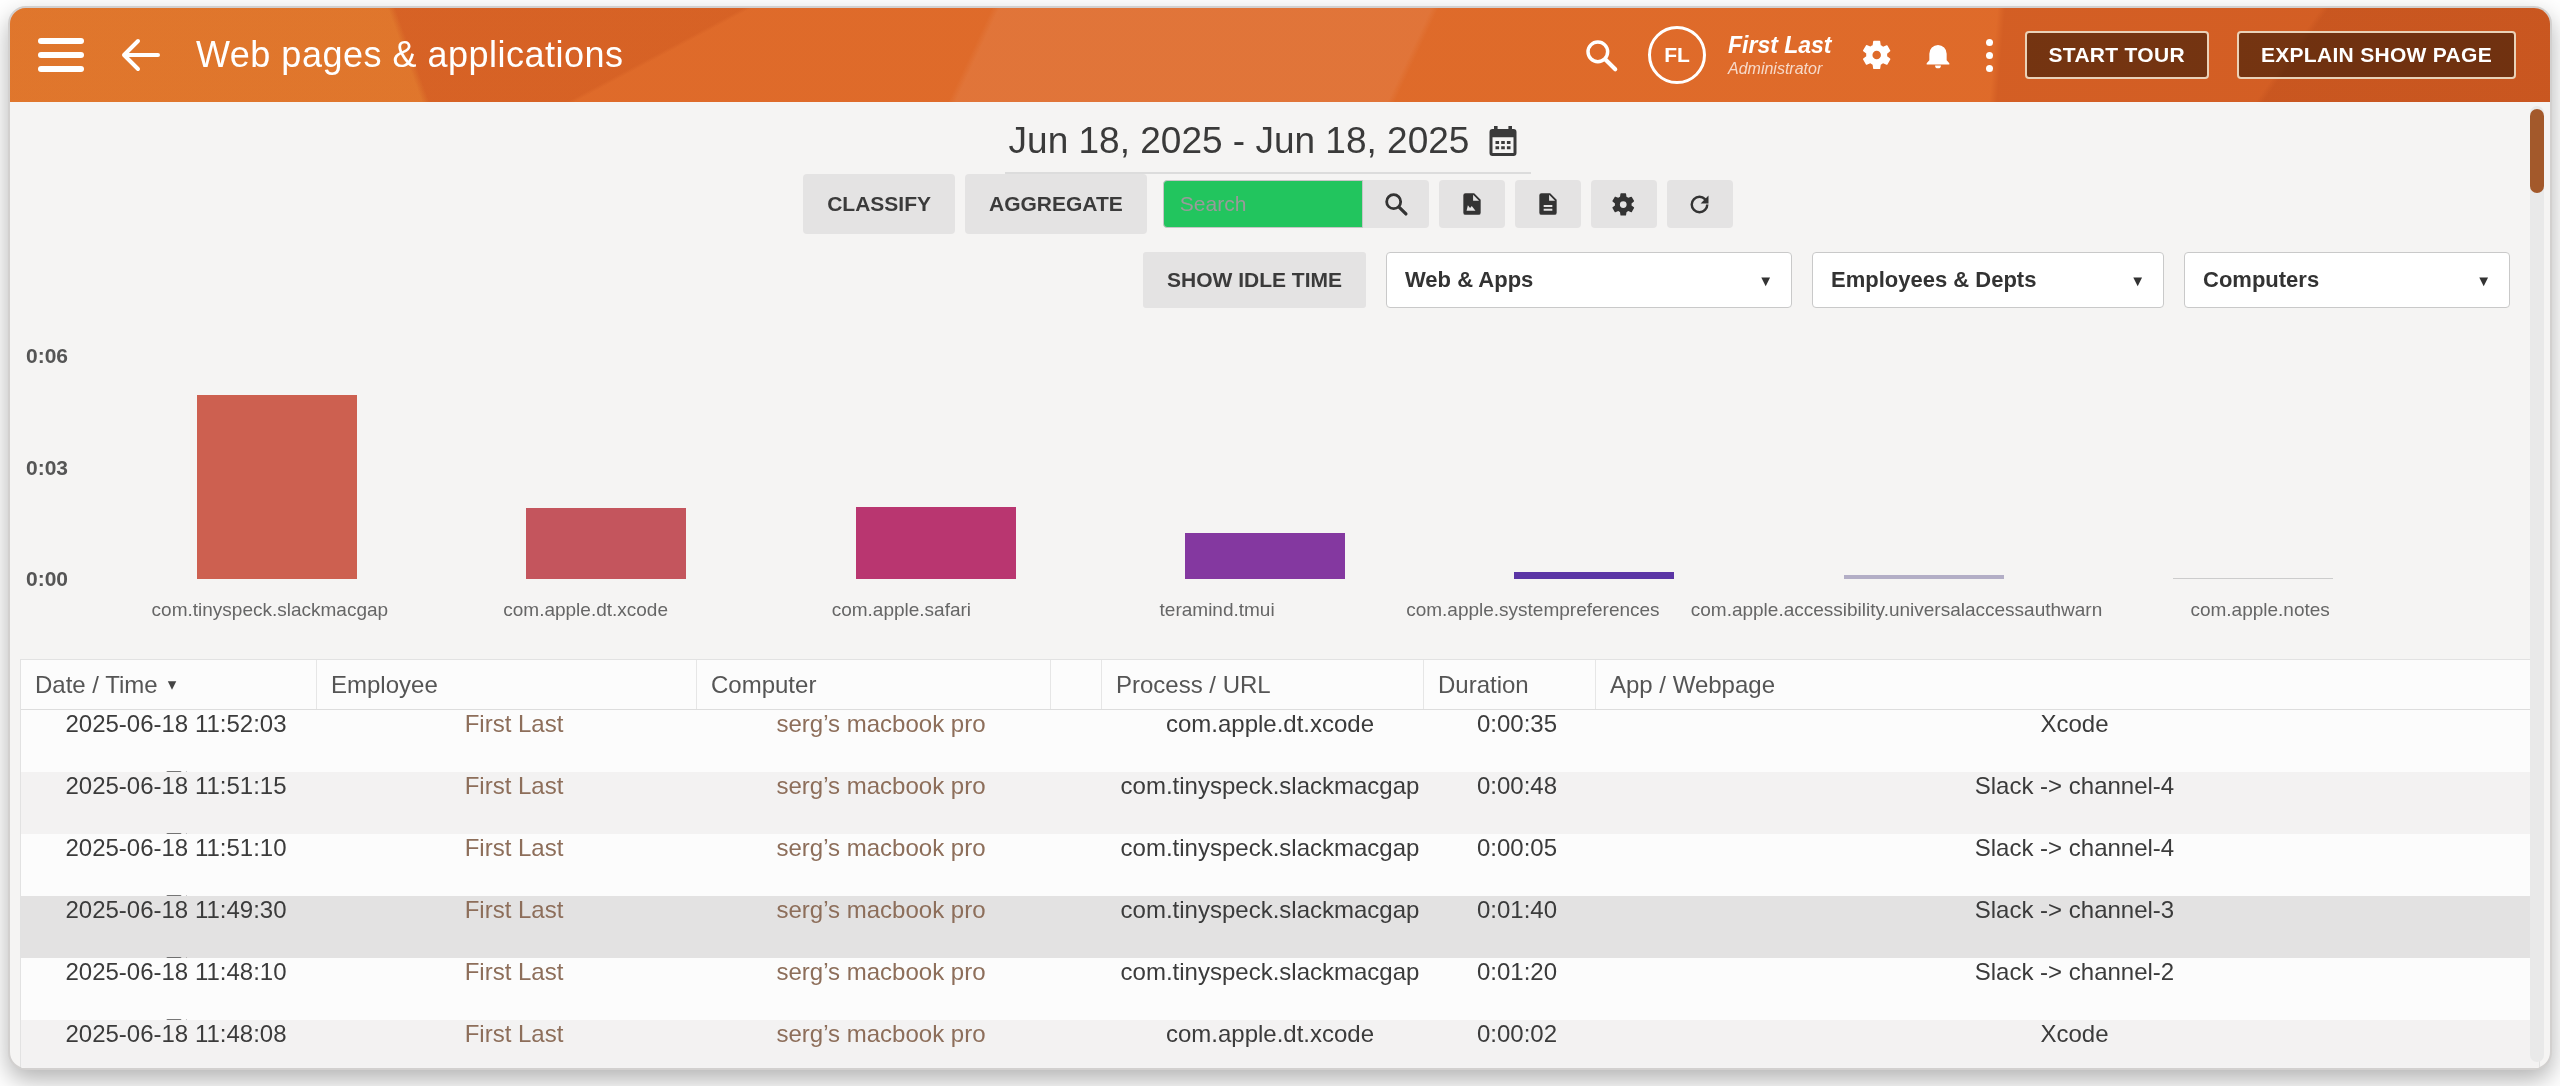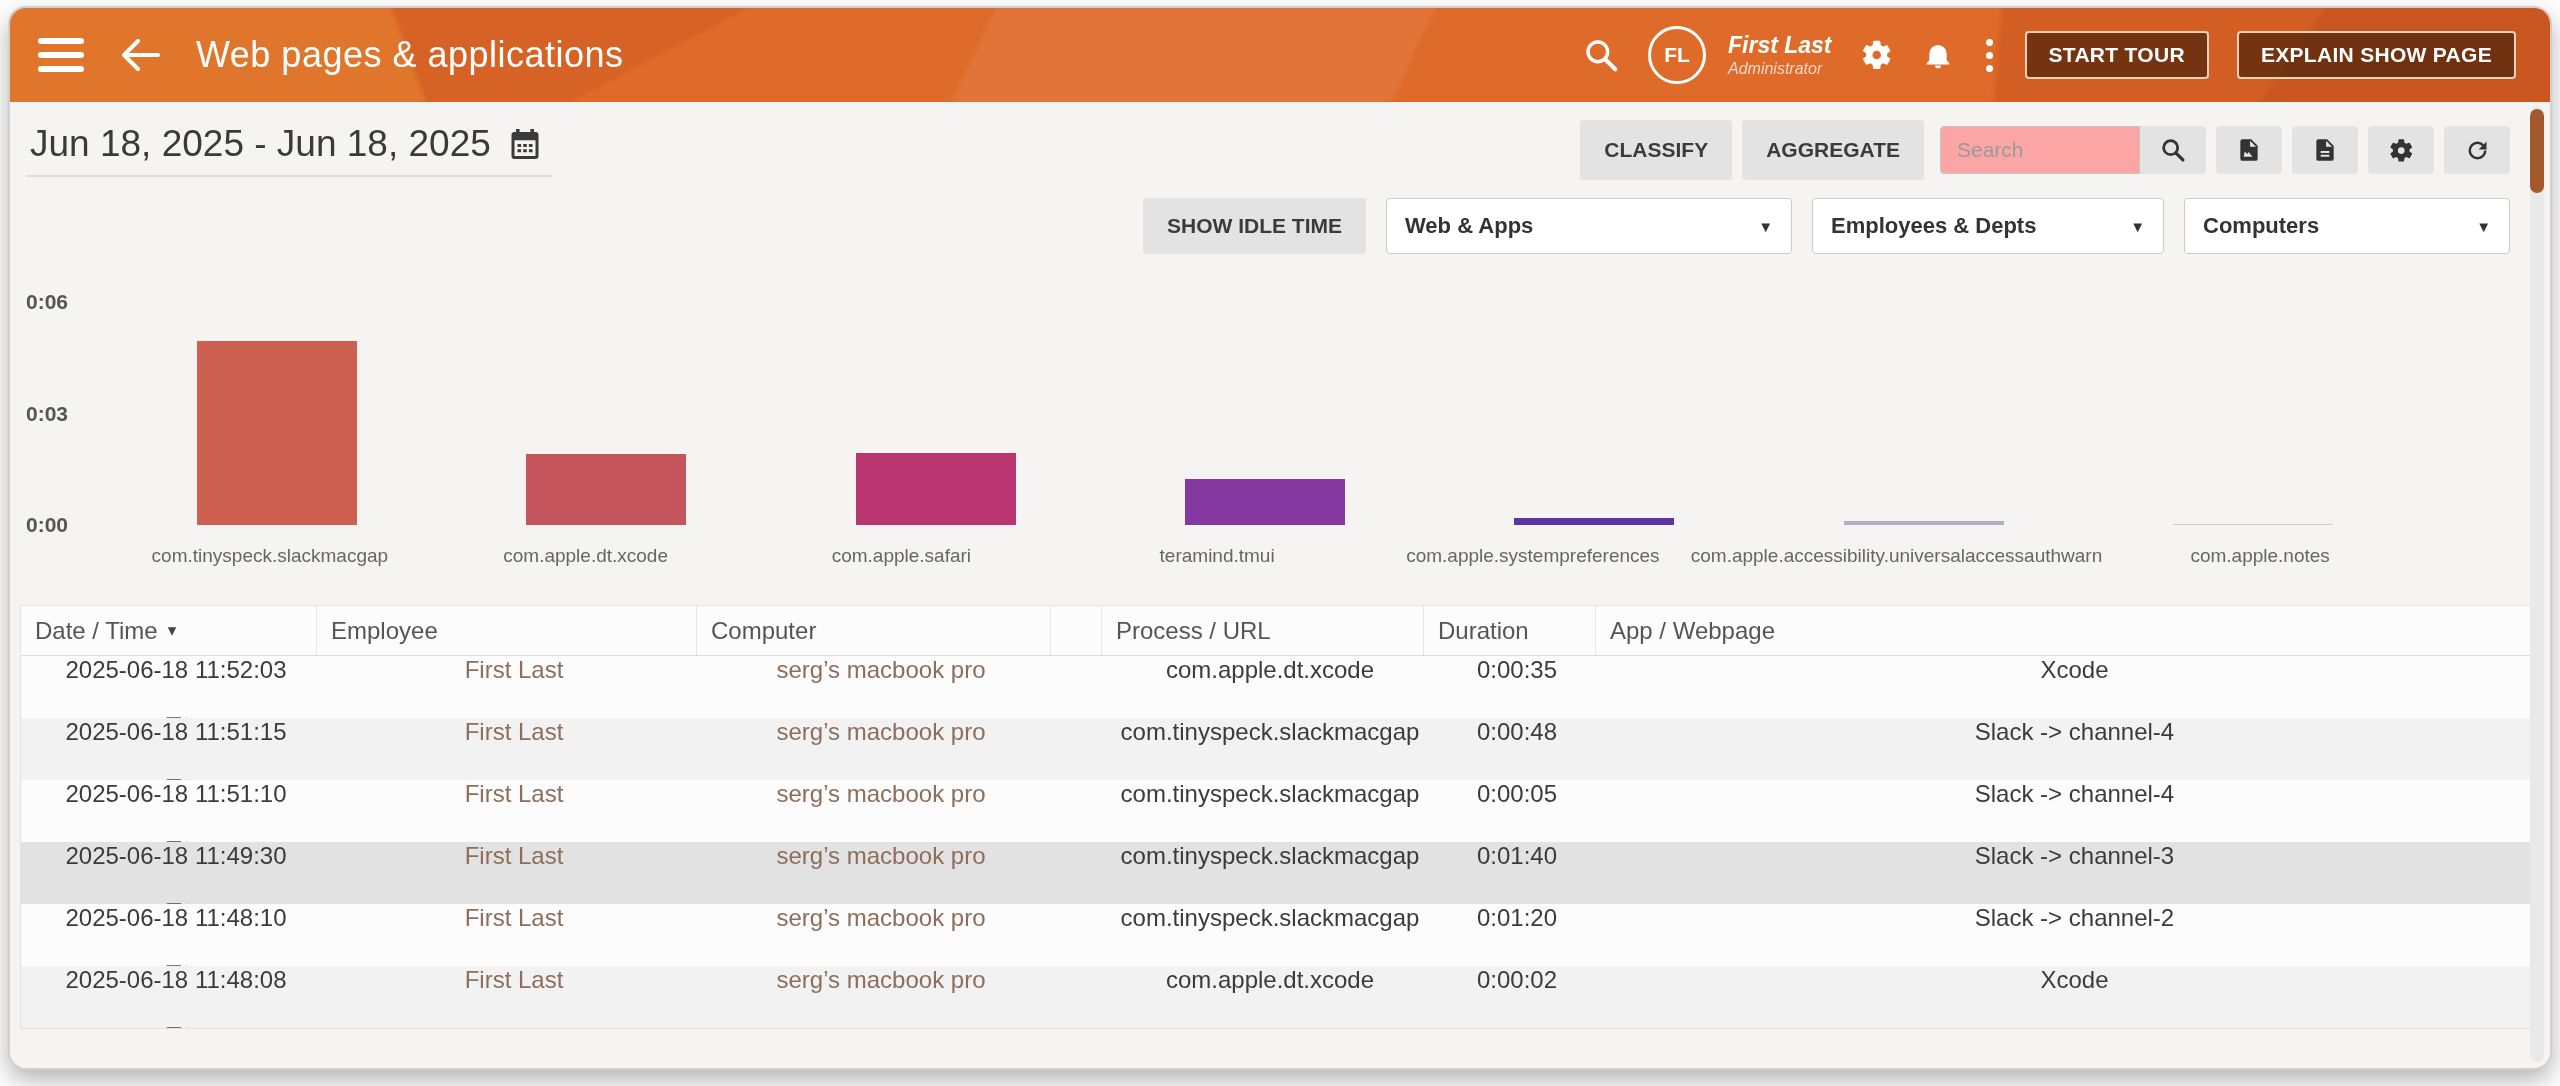--- a/index.html
+++ b/index.html
@@ -33,31 +33,31 @@
   .user-role { color:rgba(255,255,255,.75); font-style:italic; font-size:16px; }
   .kebab { display:flex; flex-direction:column; gap:6px; background:none; border:none; cursor:pointer; padding:4px;}
   .kebab i { width:7px; height:7px; background:#fff; border-radius:50%; }
   .ghost-btn {
     height:48px; padding:0 22px; background:rgba(58,28,6,.62);
     border:2px solid rgba(255,238,214,.85); border-radius:4px;
     color:#fff; font-weight:bold; font-size:21px; letter-spacing:.3px; cursor:pointer;
     font-family:"Liberation Sans", sans-serif;
   }
   
-  .row1 { display:flex; justify-content:space-between; align-items:center; padding:18px 40px 6px 16px; }
+  .row1 { display:flex; justify-content:space-between; align-items:center; padding:18px 40px 6px 16px;flex-direction:column; }
   .date-range { display:flex; align-items:center; gap:16px; font-size:37px; color:#3a3a3a; padding:0 10px 10px 4px; border-bottom:2px solid #dcdcdc; cursor:pointer; }
   .row1-right { display:flex; align-items:center; gap:10px; }
   .gray-btn {
     height:60px; padding:0 24px; background:#e4e3e3; border:none; border-radius:4px;
     color:#3b3b3b; font-weight:bold; font-size:21px; cursor:pointer; font-family:"Liberation Sans", sans-serif;
   }
   .search-group { display:flex; align-items:stretch; margin-left:6px; }
   .search-group input {
     width:200px; height:48px; border:1px solid #c6c6c6; border-radius:4px 0 0 4px;
-    padding:0 16px; font-size:21px; color:#444; background:#fca5a5; outline:none;
+    padding:0 16px; font-size:21px; color:#444; background:#22c55e; outline:none;
     font-family:"Liberation Sans", sans-serif;
   }
   .search-group input::placeholder { color:#9a9a9a; }
   .sq-btn { width:66px; height:48px; background:#e4e3e3; border:none; border-radius:0 4px 4px 0; display:flex; align-items:center; justify-content:center; cursor:pointer; }
   .ico-btn { width:66px; height:48px; background:#e4e3e3; border:none; border-radius:4px; display:flex; align-items:center; justify-content:center; cursor:pointer; }
   
   .row2 { display:flex; justify-content:flex-end; align-items:center; gap:20px; padding:12px 40px 0 16px; }
   .idle-btn { height:56px; padding:0 24px; background:#e4e3e3; border:none; border-radius:3px; color:#3b3b3b; font-weight:bold; font-size:21px; cursor:pointer; font-family:"Liberation Sans", sans-serif;}
   .dropdown { height:56px; background:#fff; border:1px solid #c9c9c9; border-radius:4px; display:flex; align-items:center; justify-content:space-between; padding:0 18px; cursor:pointer; }
   .dropdown .dd-label { font-size:22px; font-weight:bold; color:#333; }

